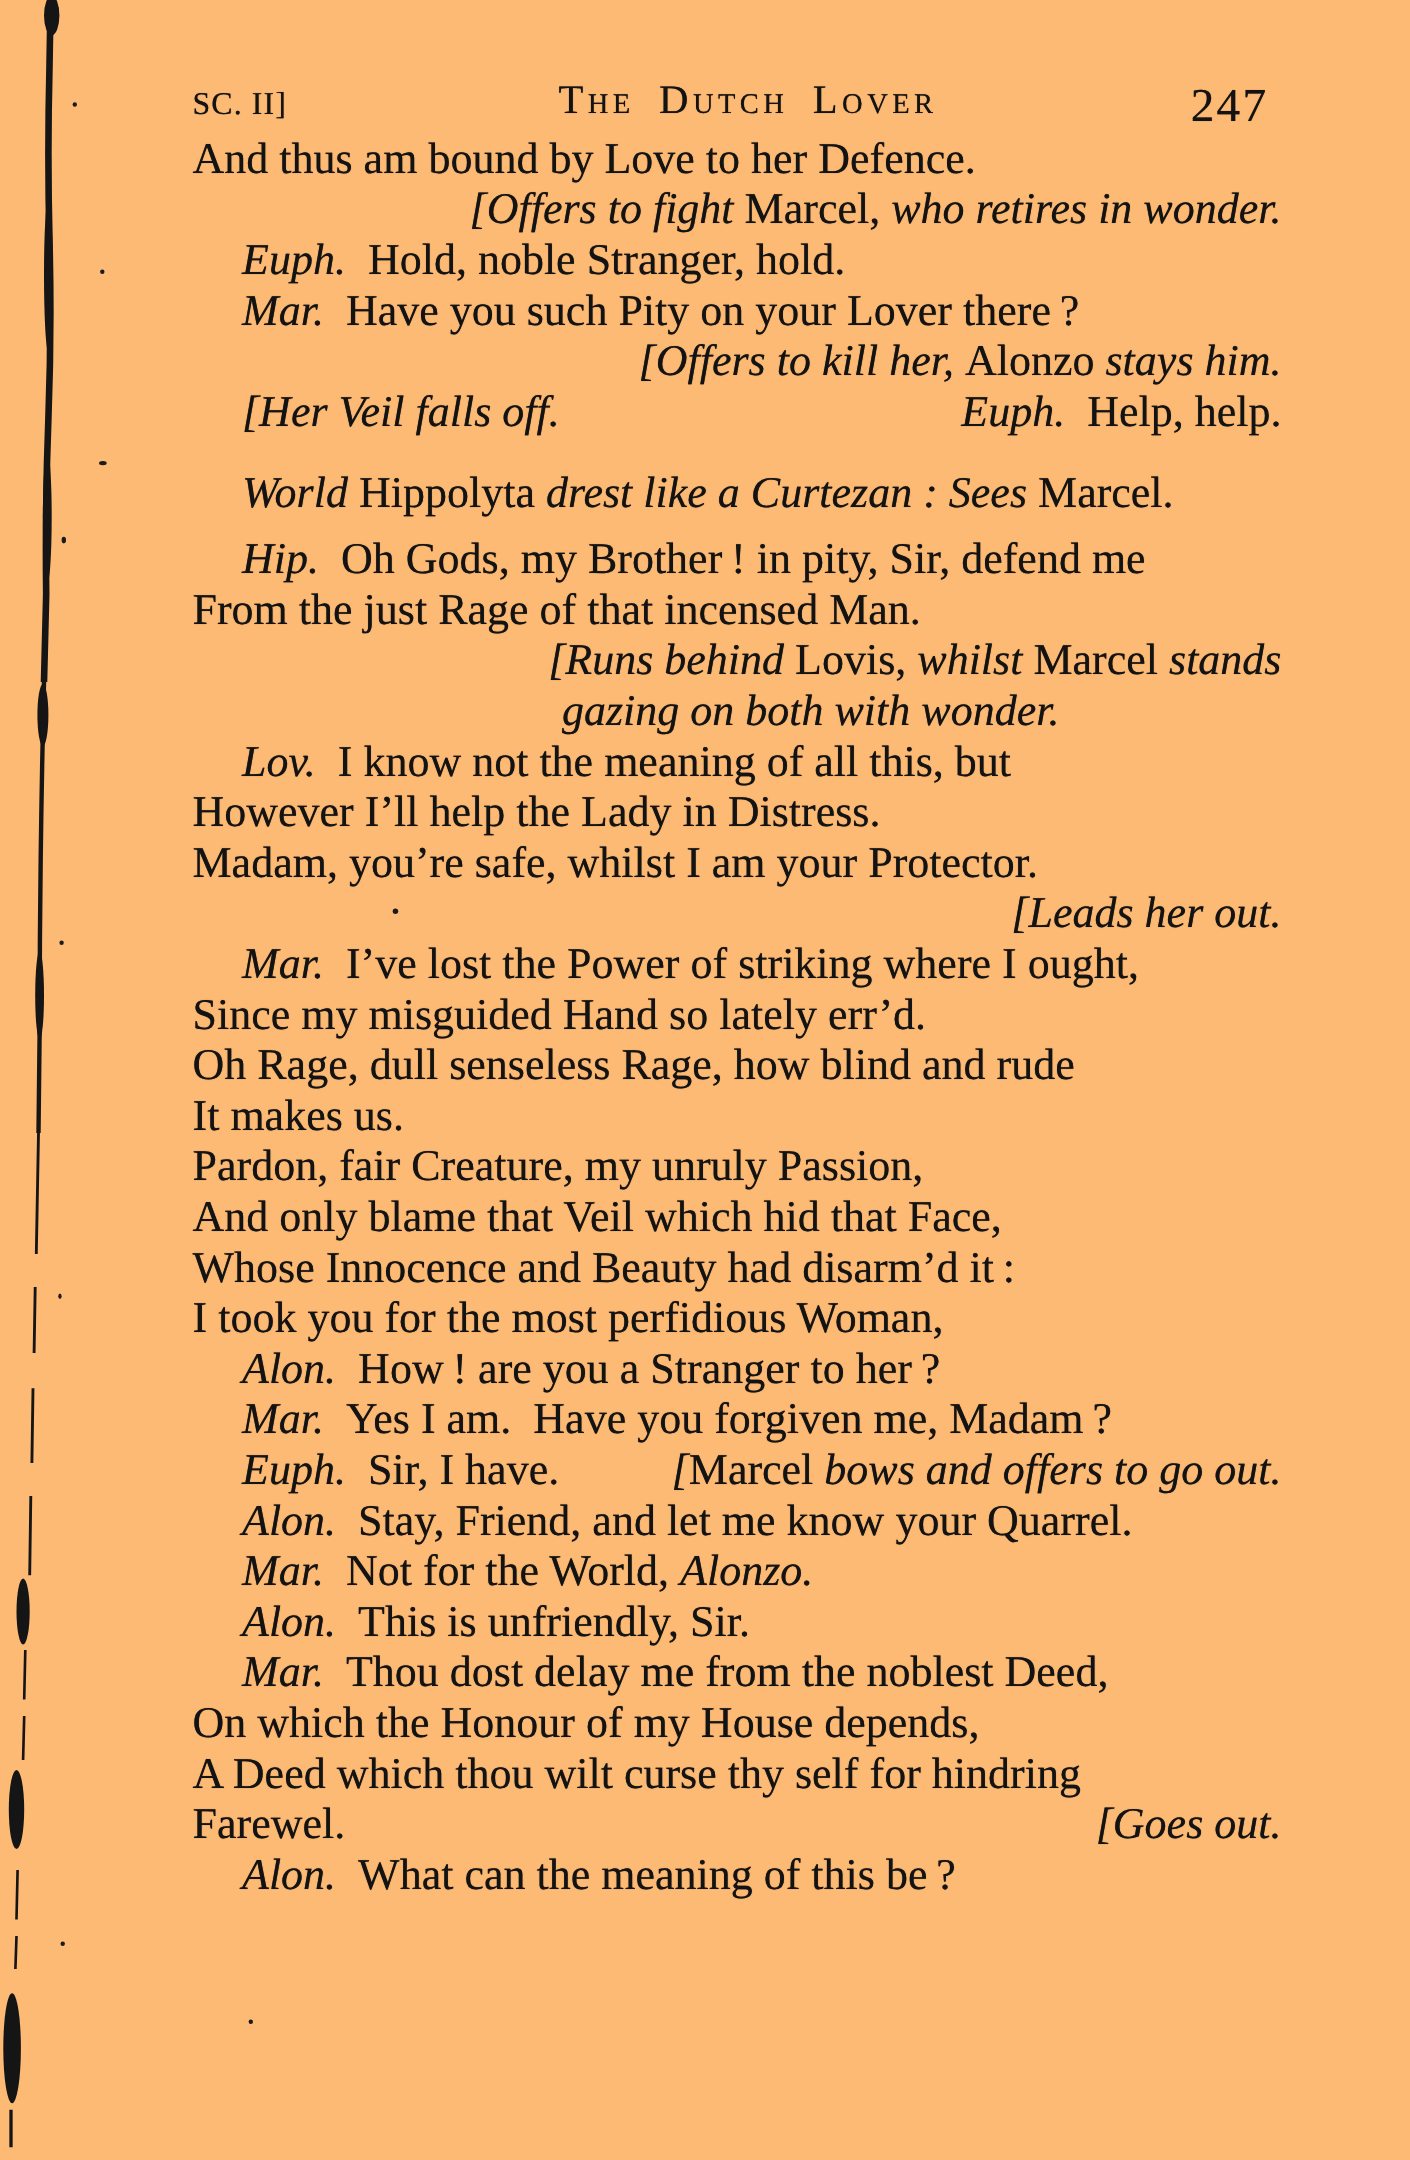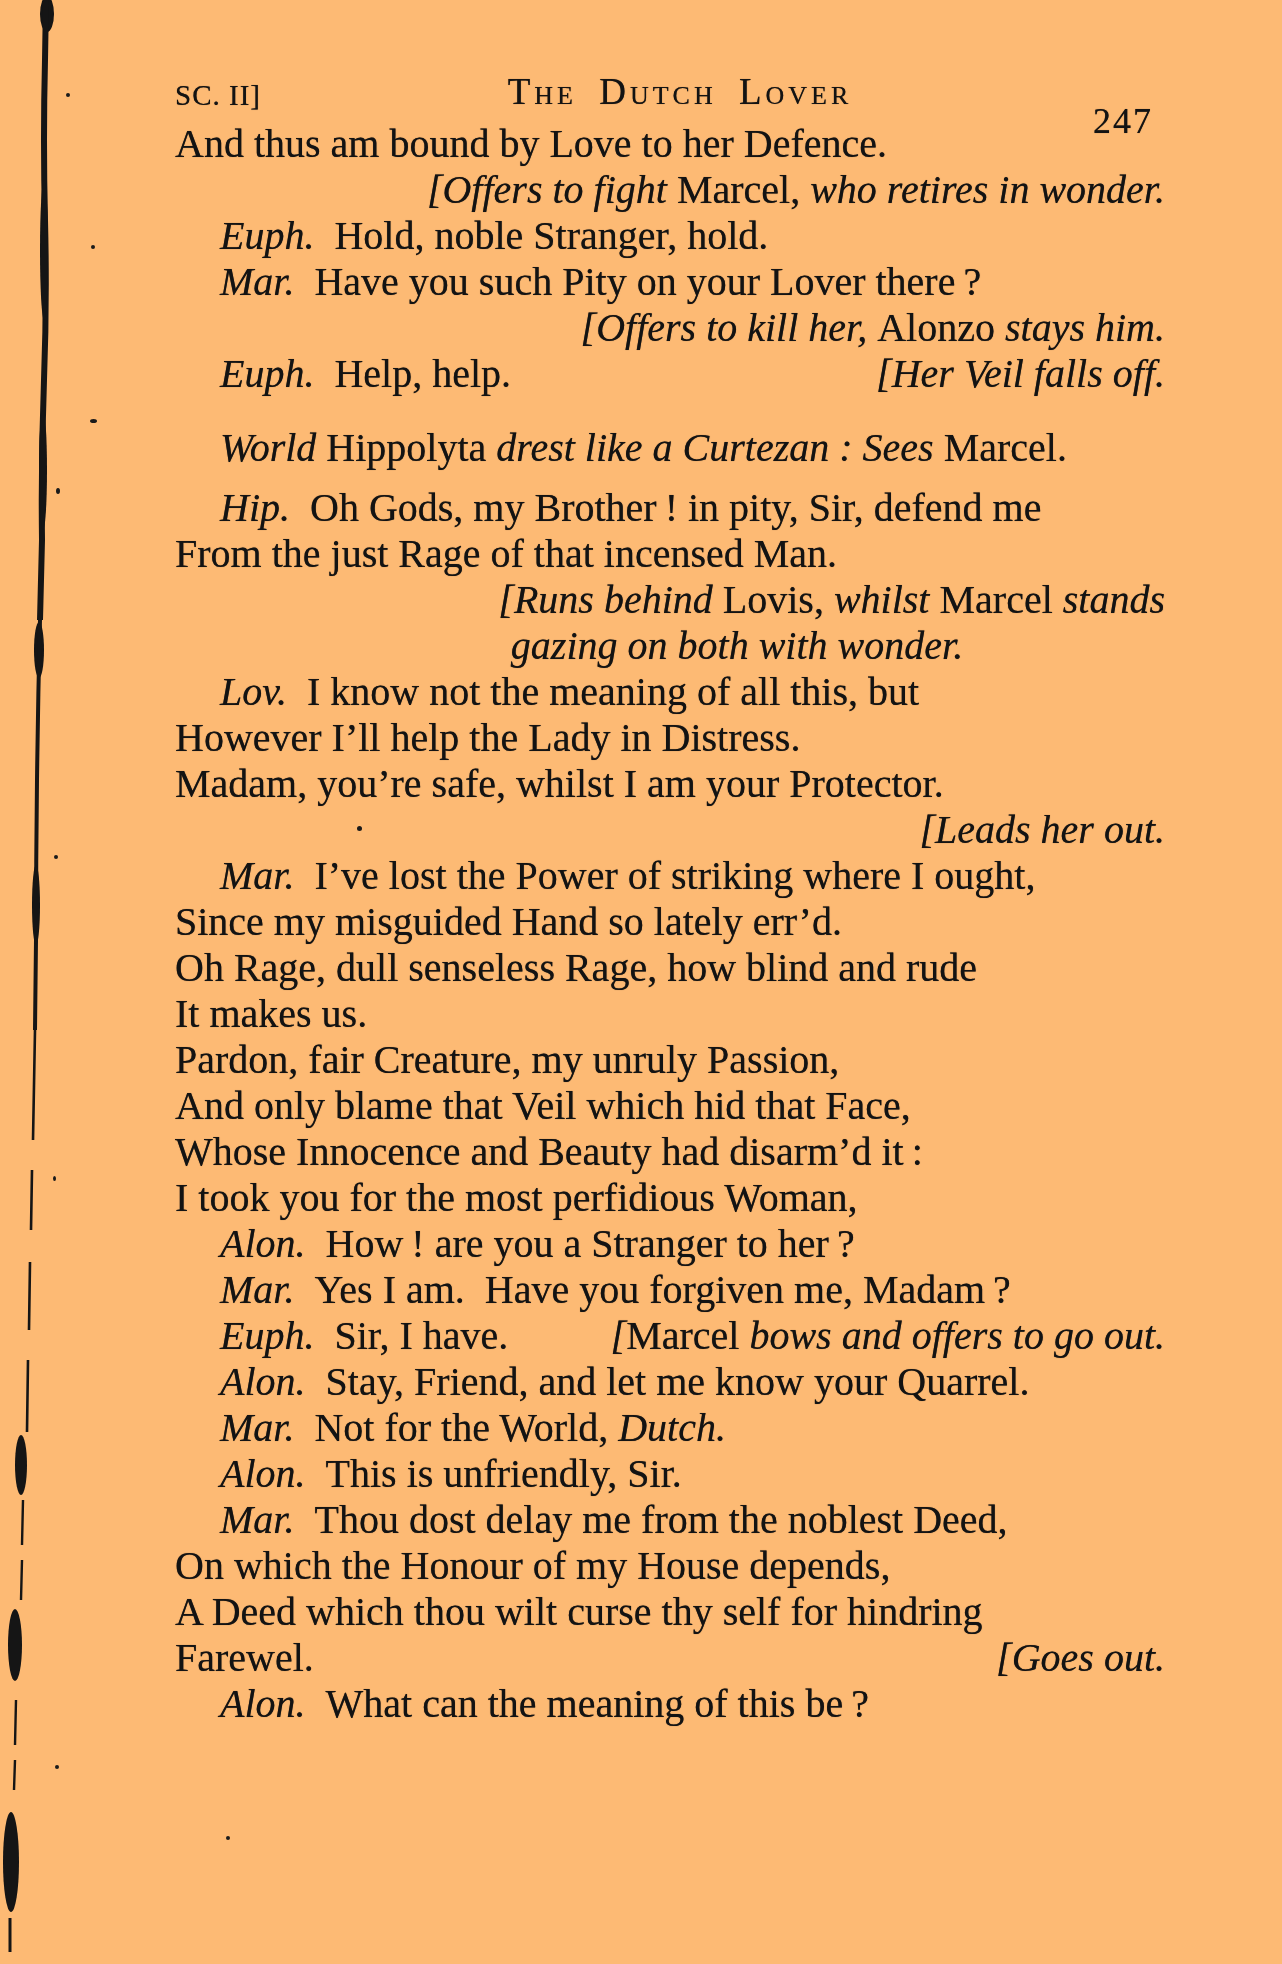--- a/index.html
+++ b/index.html
@@ -9,21 +9,21 @@
     background:#fdba74;
     overflow:hidden;
     font-family:Liberation Serif, serif;
     color:#131313;
   }
   .page *{text-shadow:0 0 0.7px rgba(10,10,10,.75);}
   .header{position:absolute;top:70px;left:175px;right:129px;height:48px;}
   .scene{position:absolute;left:0;top:9px;font-size:29px;letter-spacing:1px;}
   .title{position:absolute;left:50%;top:0;transform:translateX(-50%);margin-left:16px;
          font-variant:small-caps;font-size:37px;letter-spacing:4px;word-spacing:9px;}
-  .pageno{position:absolute;right:0;top:2px;font-size:36px;letter-spacing:2px;margin-top:28px;}
+  .pageno{position:absolute;right:0;top:2px;font-size:43px;letter-spacing:2px;}
   .content{position:absolute;left:175px;top:121px;width:990px;}
   .line{font-size:40px;line-height:46px;height:46px;white-space:nowrap;}
   .line.indent{padding-left:45px;}
   .line.right{text-align:right;}
   .line.center{text-align:center;padding-left:134px;}
   .line.split{display:flex;justify-content:space-between;}
   .it{font-style:italic;text-align:center;}
   .rm{font-style:normal;}
   .artifact{position:absolute;left:0;top:0;pointer-events:none;}
   .speck{position:absolute;background:#1a1a1a;border-radius:50%;}
@@ -68,22 +68,22 @@
     <span class="pageno">247</span>
   </div>
 
   <div class="content">
       <div class="line flush"><span><span class="rm">And thus am bound by Love to her Defence.</span></span></div>
       <div class="line right"><span><span class="it">[Offers to fight </span><span class="rm">Marcel,</span><span class="it"> who retires in wonder.</span></span></div>
       <div class="line indent"><span><span class="it">Euph.</span><span class="rm"> Hold, noble Stranger, hold.</span></span></div>
       <div class="line indent"><span><span class="it">Mar.</span><span class="rm"> Have you such Pity on your Lover there ?</span></span></div>
       <div class="line right"><span><span class="it">[Offers to kill her, </span><span class="rm">Alonzo </span><span class="it">stays him.</span></span></div>
       <div class="line indent split">
+        <span><span class="it">[Her Veil falls off.</span></span>
         <span><span class="it">Euph.</span><span class="rm"> Help, help.</span></span>
-        <span><span class="it">[Her Veil falls off.</span></span>
       </div>
       <div class="line indent" style="margin-top: 28px;"><span><span class="it">World </span><span class="rm">Hippolyta </span><span class="it">drest like a Curtezan : Sees </span><span class="rm">Marcel.</span></span></div>
       <div class="line indent" style="margin-top: 14px;"><span><span class="it">Hip.</span><span class="rm"> Oh Gods, my Brother ! in pity, Sir, defend me</span></span></div>
       <div class="line flush"><span><span class="rm">From the just Rage of that incensed Man.</span></span></div>
       <div class="line right"><span><span class="it">[Runs behind </span><span class="rm">Lovis, </span><span class="it">whilst </span><span class="rm">Marcel </span><span class="it">stands</span></span></div>
       <div class="line center"><span><span class="it">gazing on both with wonder.</span></span></div>
       <div class="line indent"><span><span class="it">Lov.</span><span class="rm"> I know not the meaning of all this, but</span></span></div>
       <div class="line flush"><span><span class="rm">However I’ll help the Lady in Distress.</span></span></div>
       <div class="line flush"><span><span class="rm">Madam, you’re safe, whilst I am your Protector.</span></span></div>
       <div class="line right"><span><span class="it">[Leads her out.</span></span></div>
@@ -95,21 +95,21 @@
       <div class="line flush"><span><span class="rm">And only blame that Veil which hid that Face,</span></span></div>
       <div class="line flush"><span><span class="rm">Whose Innocence and Beauty had disarm’d it :</span></span></div>
       <div class="line flush"><span><span class="rm">I took you for the most perfidious Woman,</span></span></div>
       <div class="line indent"><span><span class="it">Alon.</span><span class="rm"> How ! are you a Stranger to her ?</span></span></div>
       <div class="line indent"><span><span class="it">Mar.</span><span class="rm"> Yes I am. Have you forgiven me, Madam ?</span></span></div>
       <div class="line indent split">
         <span><span class="it">Euph.</span><span class="rm"> Sir, I have.</span></span>
         <span><span class="it">[</span><span class="rm">Marcel </span><span class="it">bows and offers to go out.</span></span>
       </div>
       <div class="line indent"><span><span class="it">Alon.</span><span class="rm"> Stay, Friend, and let me know your Quarrel.</span></span></div>
-      <div class="line indent"><span><span class="it">Mar.</span><span class="rm"> Not for the World, </span><span class="it">Dutch.</span></span></div>
+      <div class="line indent"><span><span class="it">Mar.</span><span class="rm"> Not for the World, </span><span class="it">Alonzo.</span></span></div>
       <div class="line indent"><span><span class="it">Alon.</span><span class="rm"> This is unfriendly, Sir.</span></span></div>
       <div class="line indent"><span><span class="it">Mar.</span><span class="rm"> Thou dost delay me from the noblest Deed,</span></span></div>
       <div class="line flush"><span><span class="rm">On which the Honour of my House depends,</span></span></div>
       <div class="line flush"><span><span class="rm">A Deed which thou wilt curse thy self for hindring</span></span></div>
       <div class="line flush split">
         <span><span class="rm">Farewel.</span></span>
         <span><span class="it">[Goes out.</span></span>
       </div>
       <div class="line indent"><span><span class="it">Alon.</span><span class="rm"> What can the meaning of this be ?</span></span></div>
     </div>

